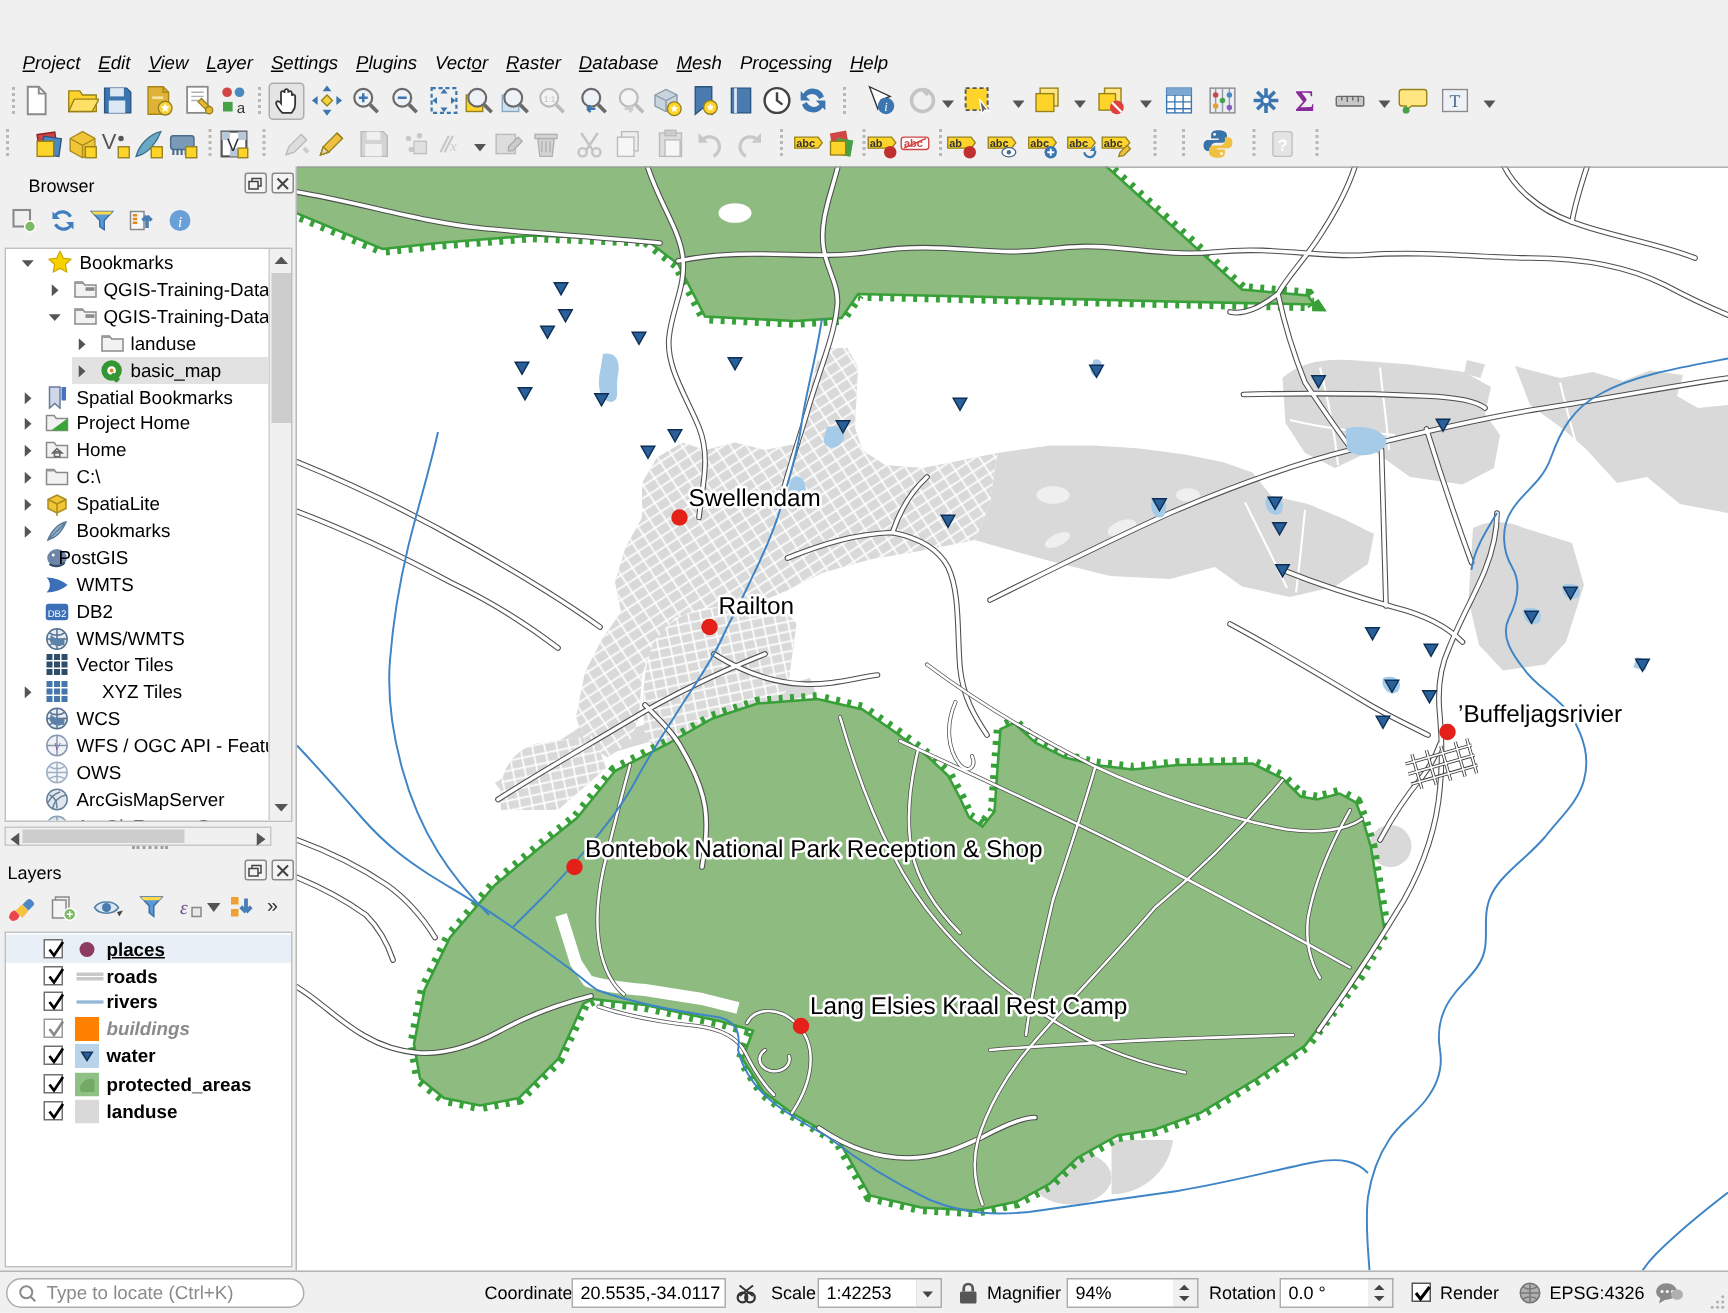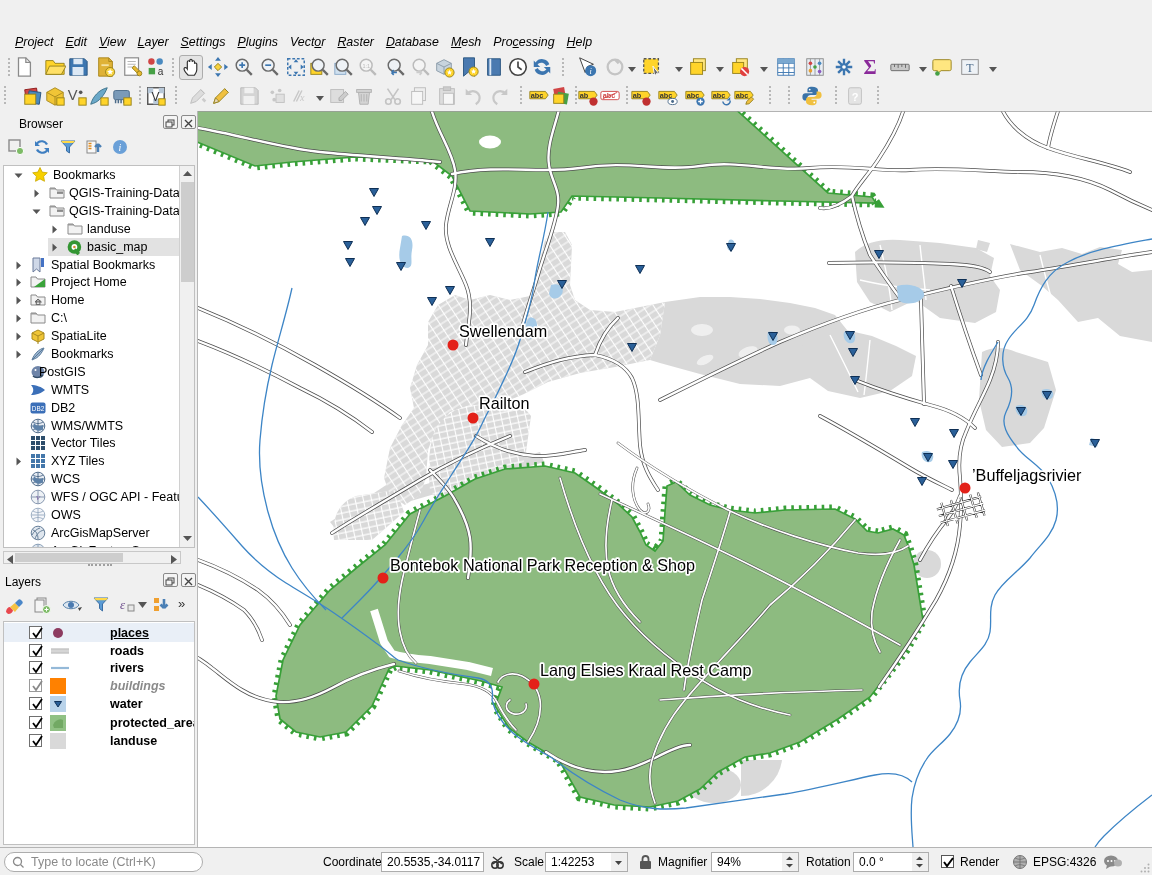--- a/index.html
+++ b/index.html
@@ -31,21 +31,21 @@
 .trow .lbl { position:absolute; top:2px; }
 .arr { position:absolute; top:5px; width:9px; height:9px; }
 .ticon { position:absolute; top:1px; width:16px; height:16px; }
 .sbar { position:absolute; background:#f0f0f0; }
 .sthumb { position:absolute; background:#cdcdcd; }
 
 .lrow { position:absolute; left:0; width:100%; height:18px; font-size:12.5px; font-weight:bold; color:#000; }
 .cb { position:absolute; left:25px; top:2px; width:13px; height:13px; border:1px solid #707070; background:#fff; }
 .cb svg { position:absolute; left:0px; top:-1px; }
 .licon { position:absolute; left:46px; top:1px; }
-.ltxt { position:absolute; left:67px; top:2px;margin-left:39px; }
+.ltxt { position:absolute; left:67px; top:2px; }
 
 #statusbar { position:absolute; left:0; top:847px; width:1152px; height:28px; background:#f0f0f0; border-top:1px solid #b4b4b4; font-size:12px; color:#000; }
 #locate { position:absolute; left:4px; top:4px; width:199px; height:20px; background:#fff; border:1px solid #adadad; border-radius:10px; color:#8a8a8a; font-size:12.5px; padding:2px 0 0 26px; }
 .sfield { position:absolute; top:4px; height:20px; background:#fff; border:1px solid #adadad; font-size:12px; padding:2px 4px 0 5px; }
 .slabel { position:absolute; top:7px; }
 .spin { position:absolute; top:4px; width:17px; height:20px; background:#f0f0f0; border:1px solid #adadad; border-left:none; }
 
 #map { position:absolute; left:198px; top:111px; width:954px; height:736px; background:#fff; }
 </style>
 </head>
@@ -626,21 +626,21 @@
               <rect x="6" y="1" width="4" height="4"></rect>
               <rect x="11" y="1" width="4" height="4"></rect>
               <rect x="1" y="6" width="4" height="4"></rect>
               <rect x="6" y="6" width="4" height="4"></rect>
               <rect x="11" y="6" width="4" height="4"></rect>
               <rect x="1" y="11" width="4" height="4"></rect>
               <rect x="6" y="11" width="4" height="4"></rect>
               <rect x="11" y="11" width="4" height="4"></rect>
             </g>
           </svg>
-          <span class="lbl" style="left:47px">XYZ Tiles</span>
+          <span class="lbl" style="left:64px">XYZ Tiles</span>
         </div>
 <div class="trow" style="top:304px">
           <svg class="ticon" style="left:26px" viewBox="0 0 16 16">
             <circle cx="8" cy="8" r="6.8" fill="#e8edf4" stroke="#55708e"></circle>
             <path d="M1.2 8h13.6M8 1.2v13.6M3 3.9c3 2.2 7 2.2 10 0M3 12.1c3-2.2 7-2.2 10 0" fill="none" stroke="#55708e"></path>
             <path d="M4 5c2 3 6 4 9 2v4c-3 3-8 2-10-2z" fill="#5d81a8"></path>
           </svg>
           <span class="lbl" style="left:47px">WCS</span>
         </div>
 <div class="trow" style="top:322px">

